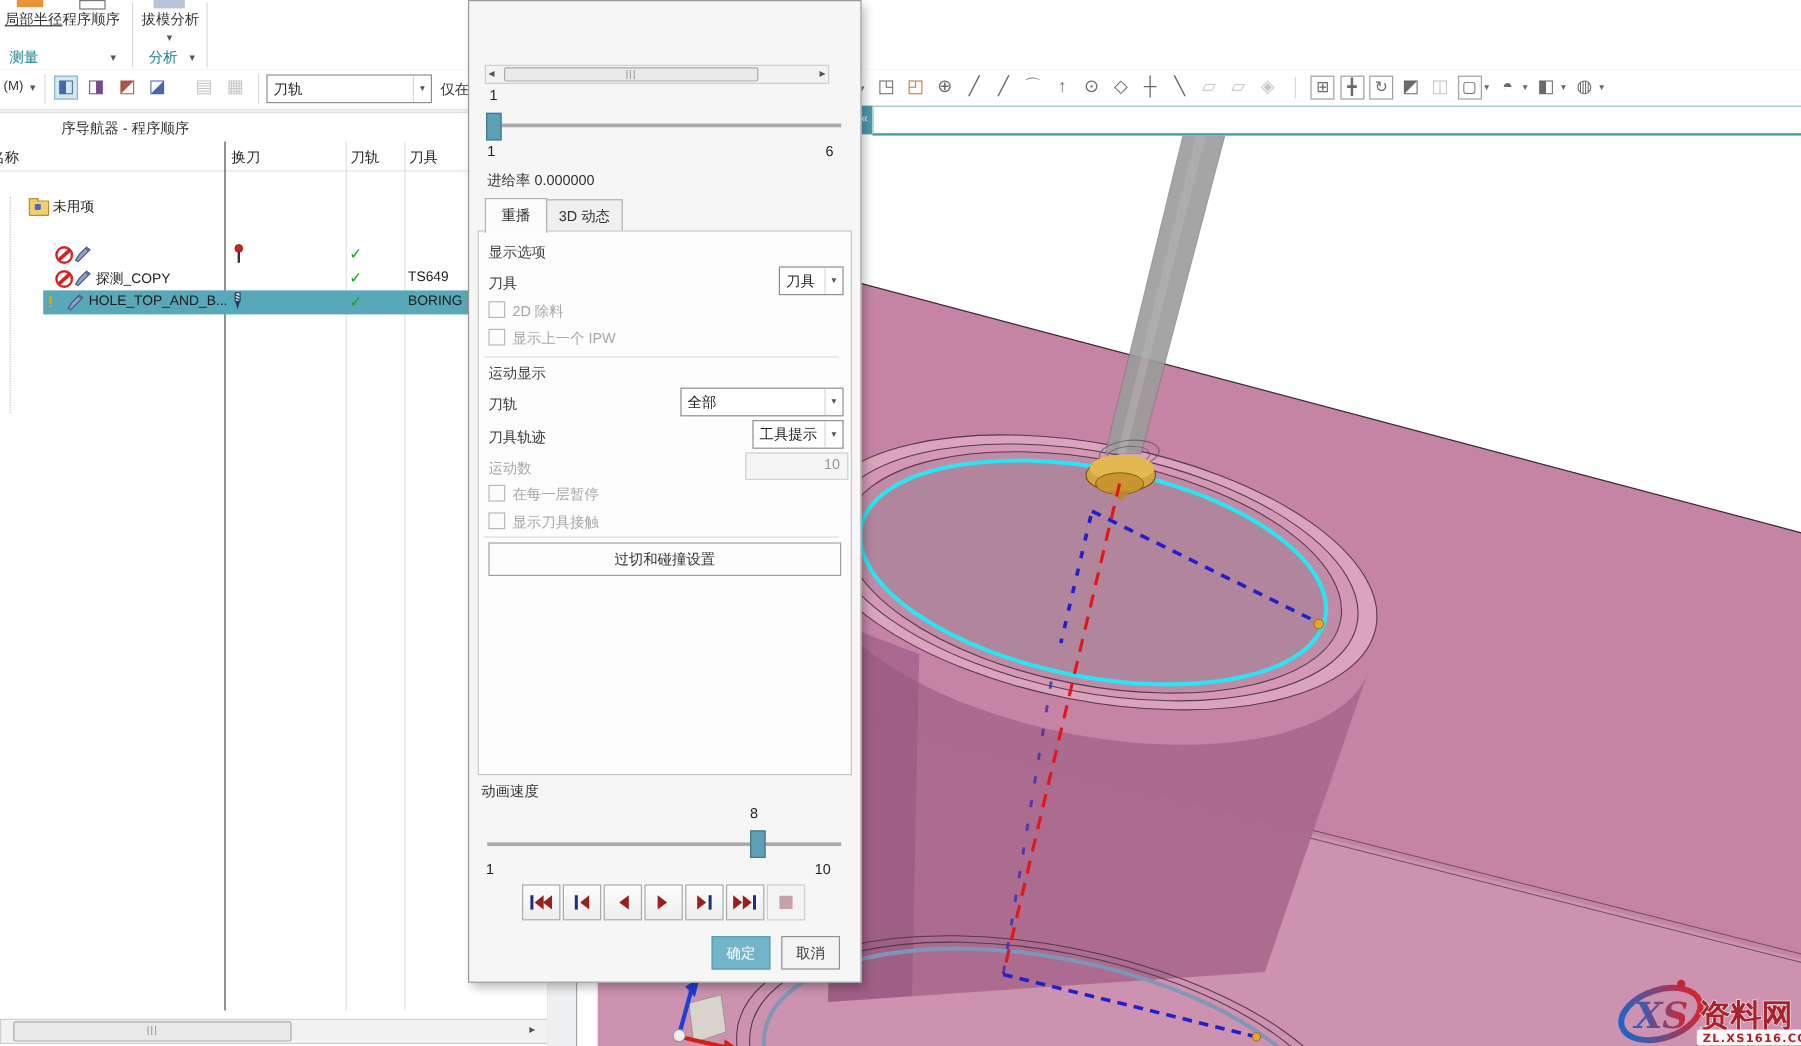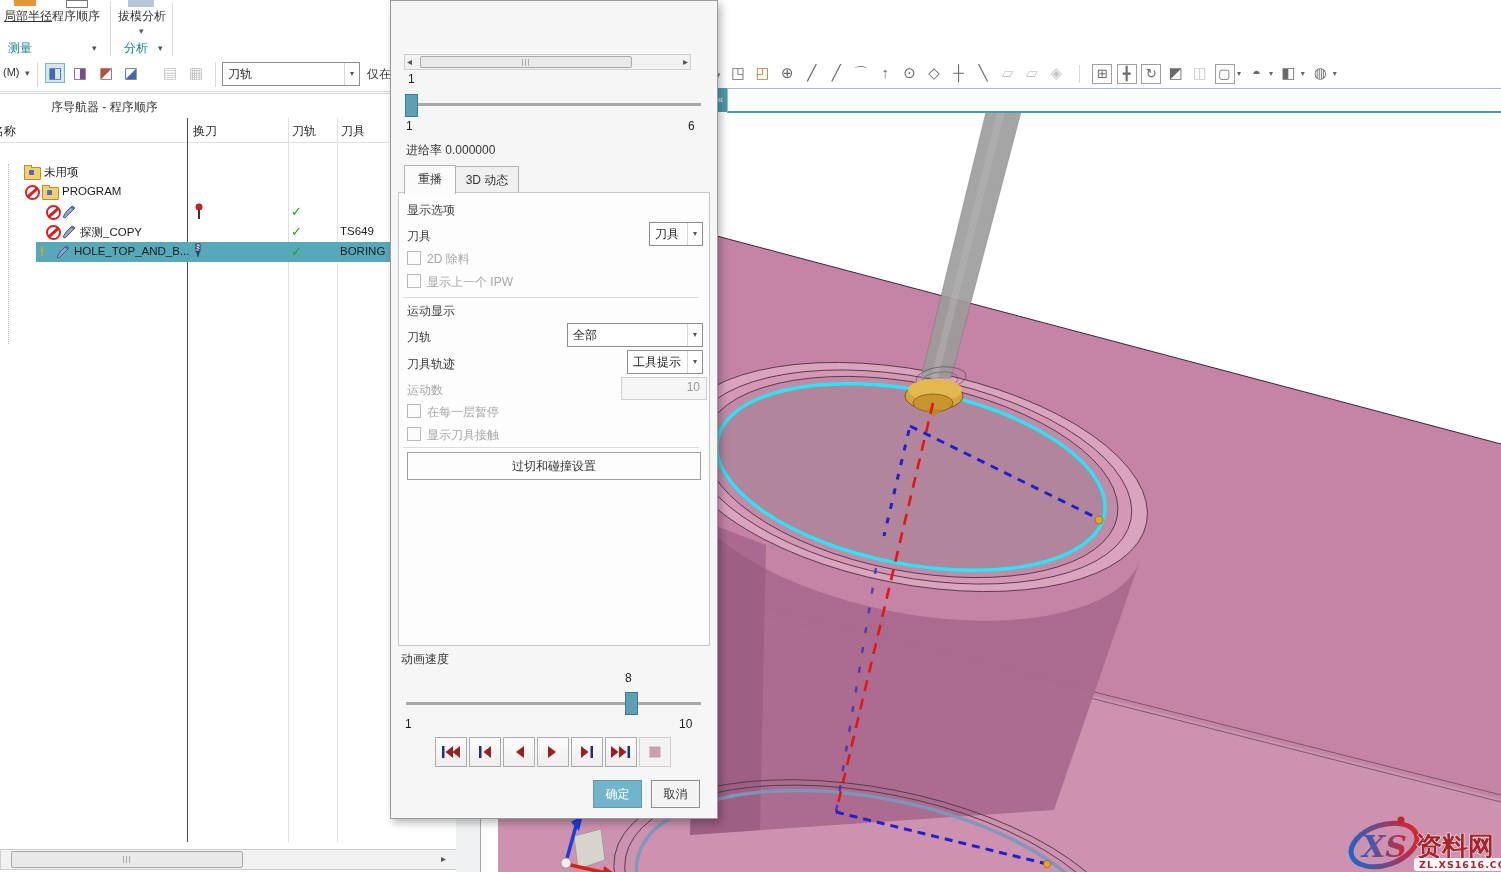--- a/index.html
+++ b/index.html
@@ -221,25 +221,20 @@
     </div>
     <div class="gridv" style="left:187px;background:#4a4a4a;"></div>
     <div class="gridv" style="left:288px;background:#e0e0e0;"></div>
     <div class="gridv" style="left:337px;background:#e0e0e0;"></div>
     <div class="abs dotted" style="left:8px;top:70px;height:180px;"></div>
 
     <div class="trow" style="top:68px;">
       <span class="folder" style="left:24px;top:5px;"></span>
       <span class="tname" style="left:44px;">未用项</span>
     </div>
-    <div class="trow" style="top:88px;">
-      <span class="noent" style="left:25px;top:3px;"></span>
-      <span class="folder" style="left:42px;top:5px;"></span>
-      <span class="tname" style="left:62px;">PROGRAM</span>
-    </div>
     <div class="trow" style="top:108px;">
       <span class="noent" style="left:46px;top:3px;"></span>
       <svg class="cellicon" style="left:62px;" width="15" height="15" viewBox="0 0 15 15">
           <path d="M1 13 L4 8 L10 2 L13 4 L7 10 L3 14 Z" fill="#8fa3c8" stroke="#3f4f7a" stroke-width="0.9"></path>
           <path d="M10 2 L13 4 L11.5 5.5 L8.8 3.2 Z" fill="#5a6c9a"></path>
         </svg>
       <span class="tname purp" style="left:80px;">探测</span>
       <svg class="cellicon" style="left:194px;top:1px;" width="10" height="17">
           <circle cx="5" cy="4" r="3.2" fill="#d21f1f" stroke="#7a1010" stroke-width="0.6"></circle>
           <rect x="4" y="7" width="2" height="9" fill="#333"></rect>

